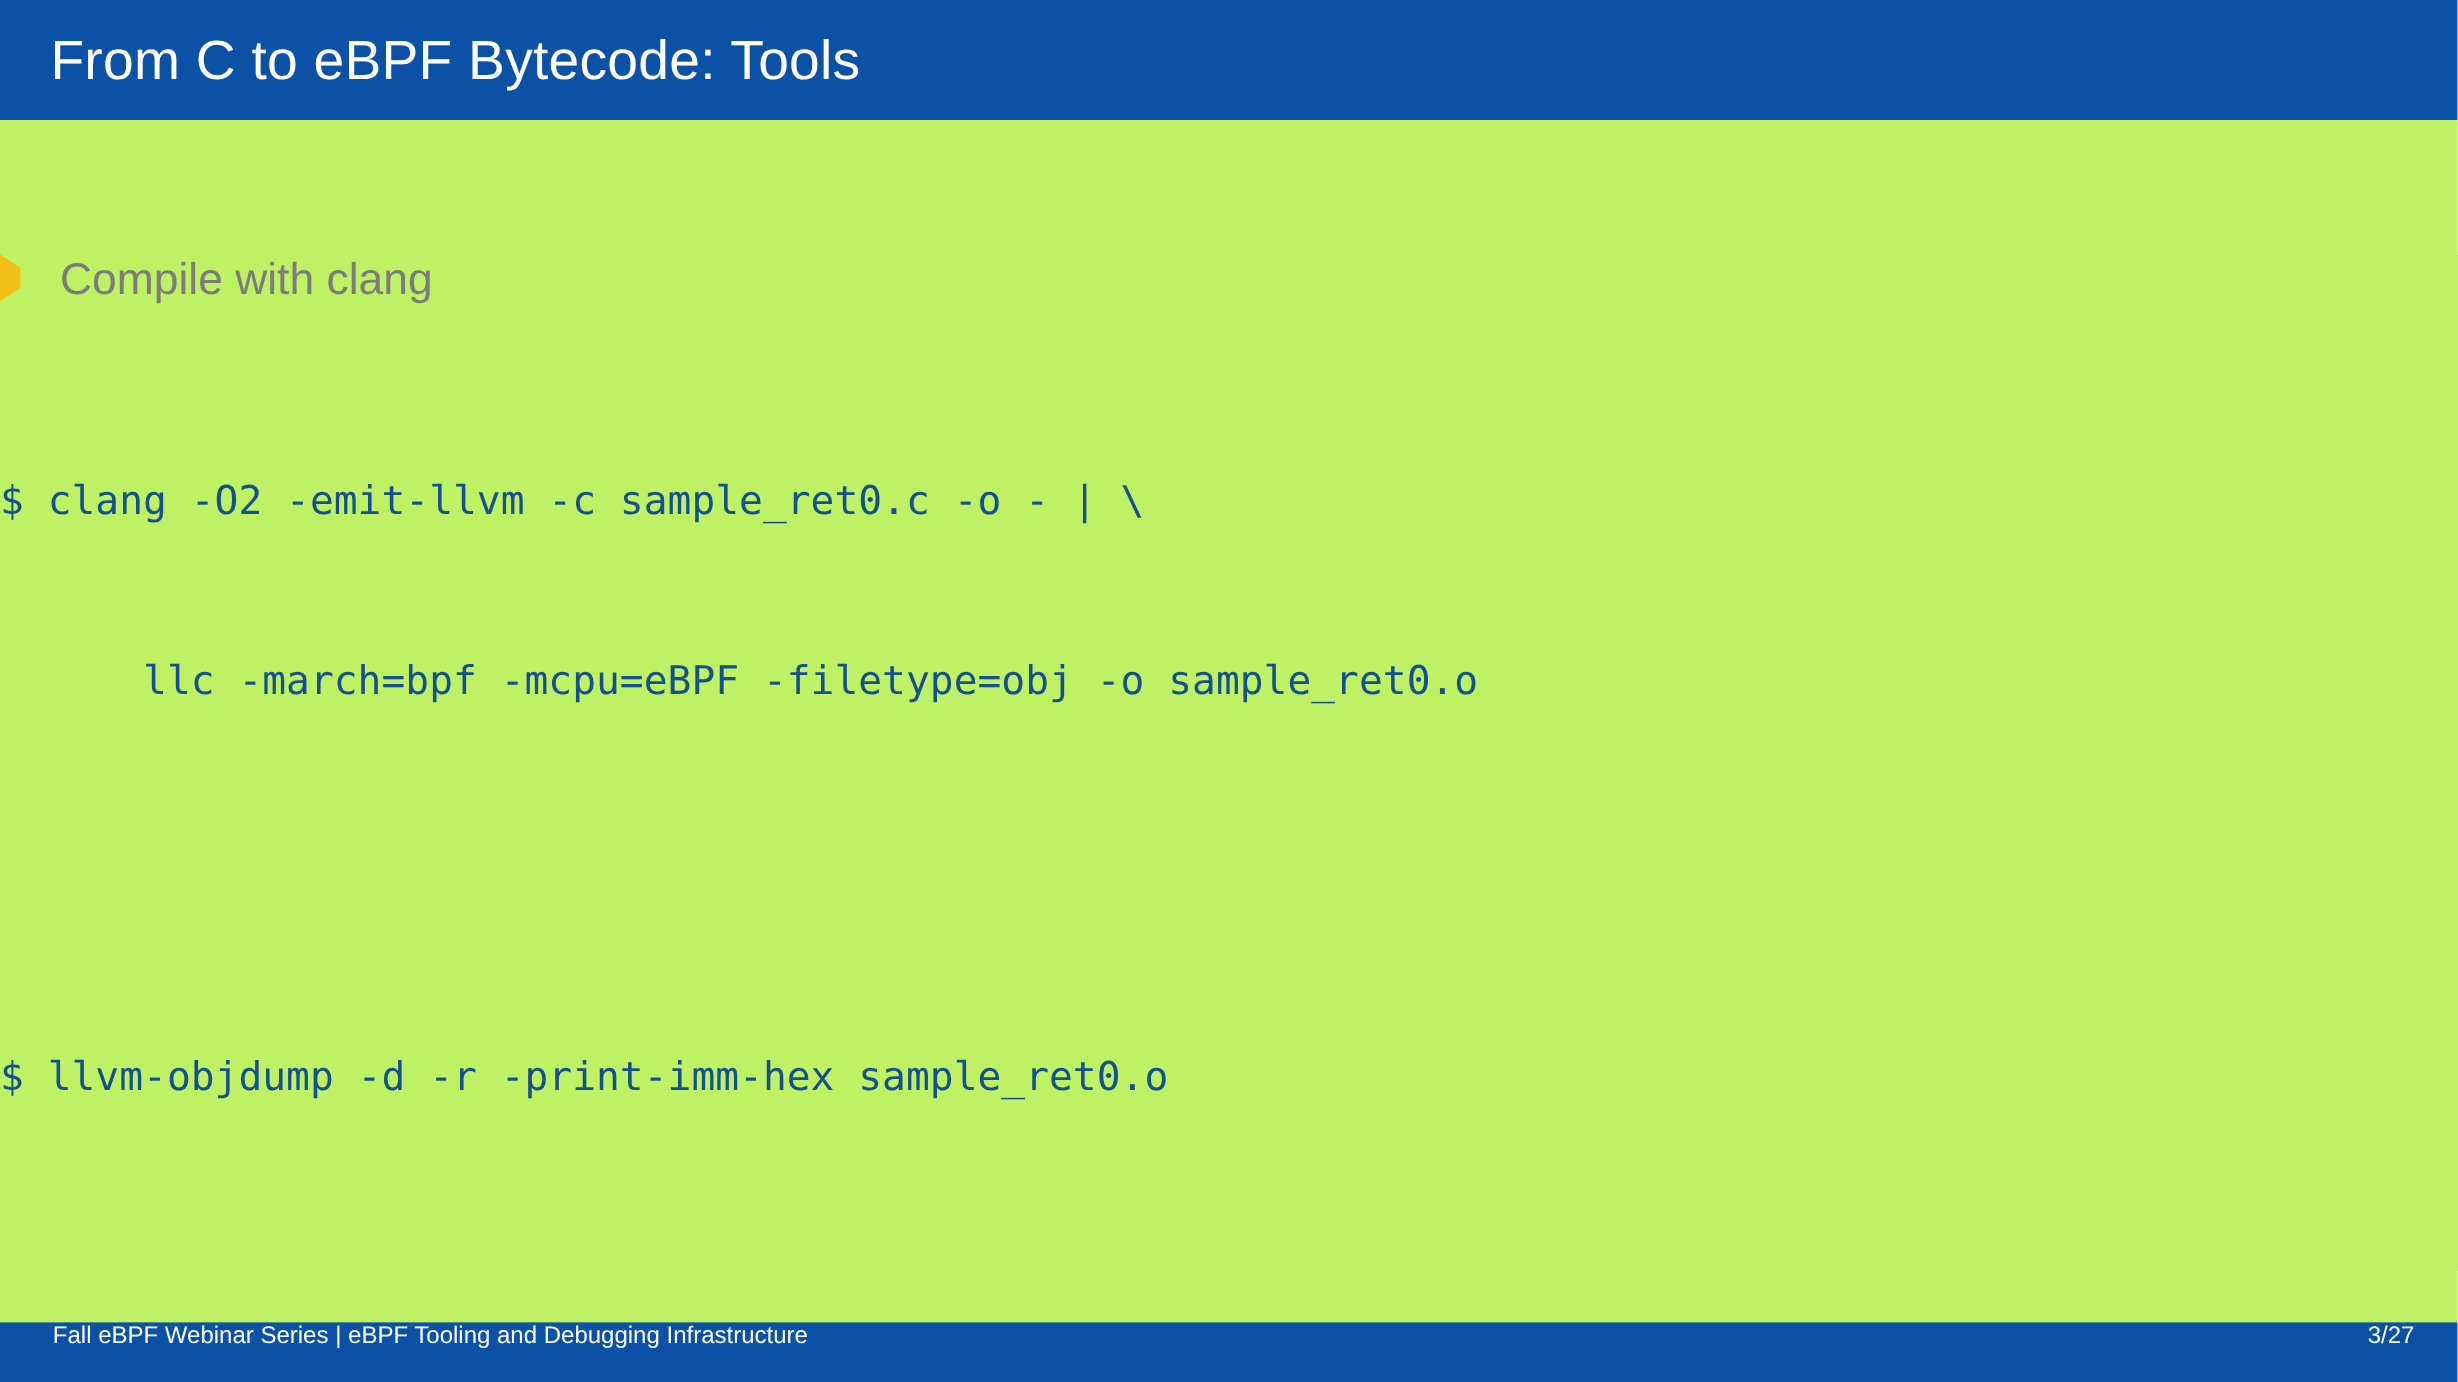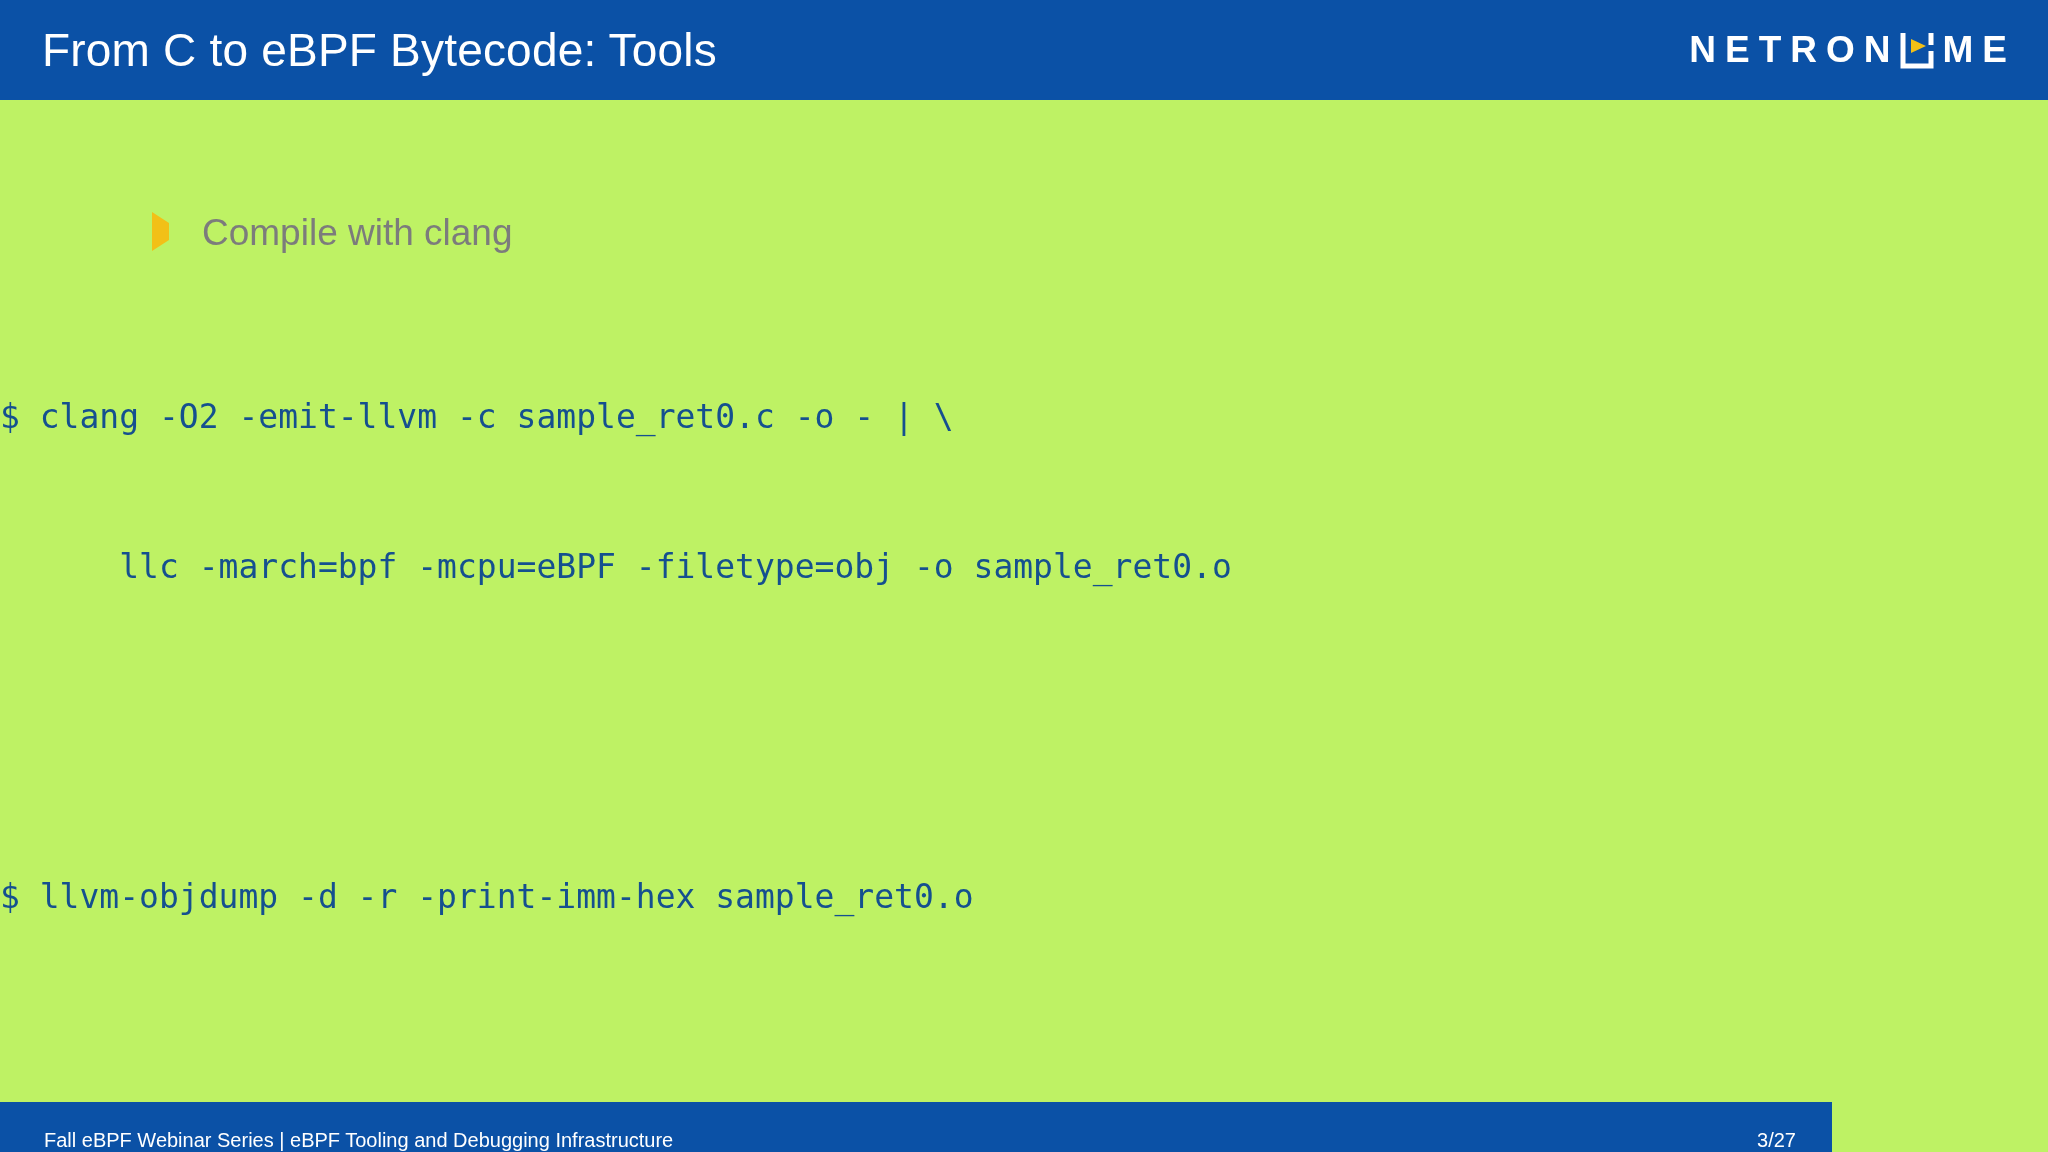--- a/index.html
+++ b/index.html
@@ -71,21 +71,20 @@
     position: absolute;
     top: 100px; left: 0;
     width: 2048px;
     height: 1002px;
     padding: 110px 0 0 0;
   }
 
   .bullet-row {
     display: flex;
     align-items: flex-start;
-    padding-left: 152px;
   }
   .bullet-marker {
     flex: 0 0 auto;
     width: 30px;
     margin-right: 20px;
     padding-top: 13px;
   }
   .tri {
     width: 0; height: 0;
     border-left: 17px solid #F2C017;
@@ -111,57 +110,44 @@
   }
   .code-line { white-space: pre; }
   .code-line.blank { height: 50px; }
   .gap-md  { height: 36px; }
   .gap-lg  { height: 44px; }
 
   
   .footer {
     position: absolute;
     bottom: 0; left: 0;
-    width: 1832px;
+    width: 2048px;
     height: 50px;
     background: #0B51A6;
     display: flex;
-    align-items: flex-end;
+    align-items: flex-start;
     justify-content: space-between;
     padding: 0 36px 0 44px;
   }
   .footer-text, .footer-page {
     color: #ffffff;
     font-size: 20px;
     font-weight: 400;
     white-space: nowrap;
     font-family: "Liberation Sans", sans-serif;
   }
 </style>
 </head>
 <body>
 
 <div class="slide">
 
   <div class="header">
     <div class="slide-title">From C to eBPF Bytecode: Tools</div>
 
-    <div class="logo">
-      <div class="logo-word">
-        <span>NETRON</span>
-          <span class="logo-o-slot">
-            <svg width="34" height="38" viewBox="0 0 34 38">
-              <path d="M3 2 L3 35 L31 35 L31 20" fill="none" stroke="#FFFFFF" stroke-width="5"></path>
-              <path d="M31 2 L31 14" fill="none" stroke="#FFFFFF" stroke-width="5"></path>
-              <polygon points="11,8 26,15 11,22" fill="#F2C017"></polygon>
-            </svg>
-          </span>
-          <span>ME</span>
-      </div>
-    </div>
   </div>
 
   <div class="content">
 
     <div class="bullet-row">
       <span class="bullet-marker"><span class="tri"></span></span>
       <span class="bullet-text">Compile with clang</span>
     </div>
     <div class="gap-md"></div>
     <div class="code-block">

